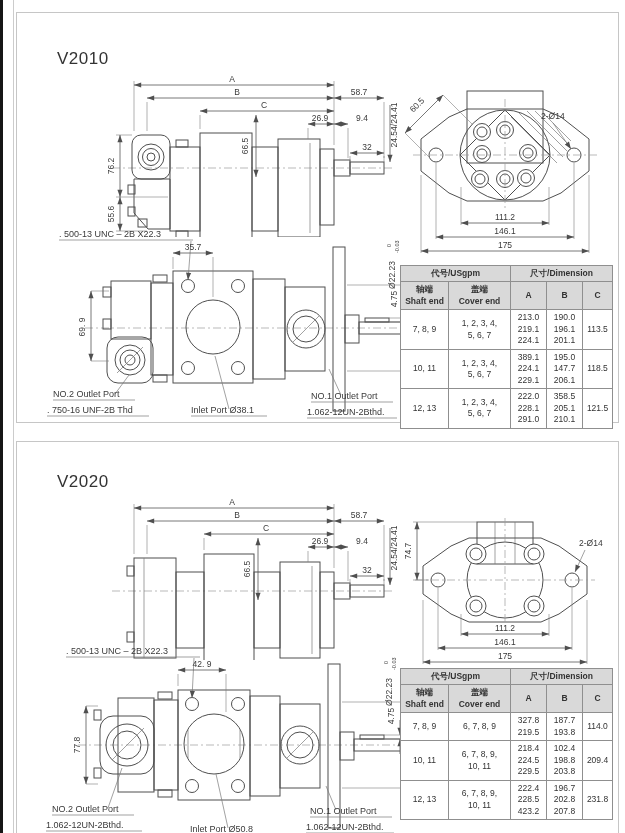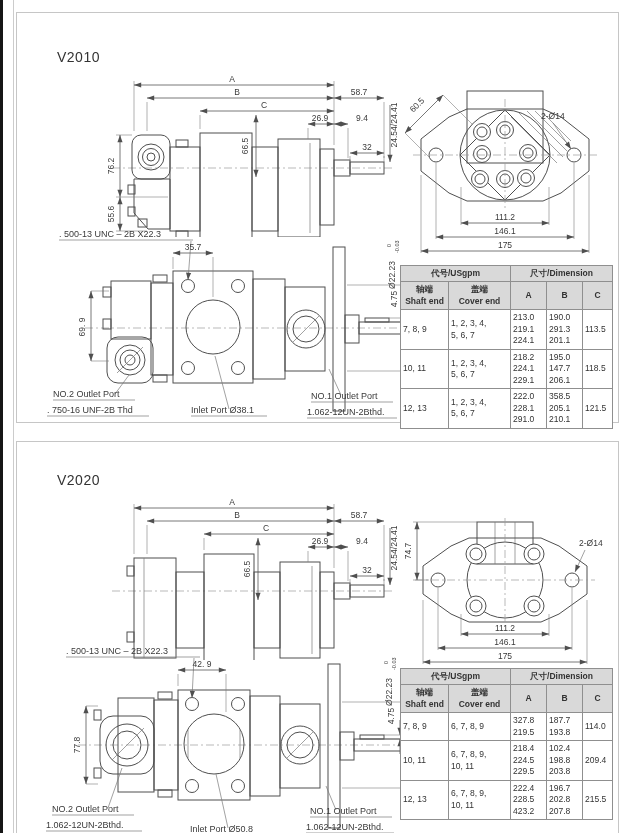--- a/index.html
+++ b/index.html
@@ -3,35 +3,35 @@
 <meta charset="utf-8">
 <style>
   html,body{margin:0;padding:0;}
   body{width:625px;height:833px;background:#ffffff;position:relative;overflow:hidden;
        font-family:"Liberation Sans",sans-serif;}
   .edge-strip{position:absolute;left:0;top:0;width:3px;height:833px;background:#161616;}
   .edge-line{position:absolute;left:13px;top:0;width:1px;height:833px;background:#cccccc;}
   .card{position:absolute;left:16px;width:601px;border:1px solid #c6c6c6;background:#ffffff;}
   #card-v2010{top:12px;height:409px;}
   #card-v2020{top:441px;height:397px;}
-  .model-title{position:absolute;left:40px;font-size:14px;color:#333333;letter-spacing:0.5px;}
+  .model-title{position:absolute;left:40px;font-size:17px;color:#333333;letter-spacing:0.5px;}
   .dwg{position:absolute;}
   
   .ln{fill:none;stroke:#4f4f4f;stroke-width:1;}
   .fw{fill:#ffffff;stroke:#4f4f4f;stroke-width:1;}
   .thin{fill:none;stroke:#7a7a7a;stroke-width:0.7;}
   .cln{fill:none;stroke:#9b9b9b;stroke-width:0.7;stroke-dasharray:8 3 2 3;}
   .dim{fill:none;stroke:#555555;stroke-width:0.8;}
   .ext{fill:none;stroke:#7d7d7d;stroke-width:0.6;}
   svg text{font-family:"Liberation Sans",sans-serif;font-size:8.5px;fill:#3a3a3a;}
   svg text.lbl{font-size:9px;}
   svg text.sm{font-size:5.5px;}
   
   .dimtable{position:absolute;border-collapse:collapse;font-size:8.5px;color:#333;
-            background:#fff;table-layout:fixed;}
+            text-align:center;background:#fff;table-layout:fixed;}
   .dimtable th,.dimtable td{border:1px solid #8f8f8f;padding:2px 2px;white-space:pre-line;line-height:1.35;}
   .dimtable thead th{background:#d9d9d9;font-weight:bold;}
 </style>
 </head>
 <body>
 
 <svg width="0" height="0" style="position:absolute" aria-hidden="true">
   <defs>
     <marker id="arw" viewBox="0 0 10 10" refX="9.5" refY="5" markerWidth="8" markerHeight="8" orient="auto-start-reverse" markerUnits="userSpaceOnUse">
       <path d="M0.5,1.8 L9.5,5 L0.5,8.2 Z" fill="#4f4f4f"></path>
@@ -259,29 +259,29 @@
     </thead>
     <tbody>
       <tr>
         <td>7, 8, 9</td>
         <td>1, 2, 3, 4,
 5, 6, 7</td>
         <td>213.0
 219.1
 224.1</td>
         <td>190.0
-291.3
+196.1
 201.1</td>
         <td>113.5</td>
       </tr>
       <tr>
         <td>10, 11</td>
         <td>1, 2, 3, 4,
 5, 6, 7</td>
-        <td>218.2
+        <td>389.1
 224.1
 229.1</td>
         <td>195.0
 147.7
 206.1</td>
         <td>118.5</td>
       </tr>
       <tr>
         <td>12, 13</td>
         <td>1, 2, 3, 4,
@@ -516,17 +516,17 @@
       <tr>
         <td>12, 13</td>
         <td>6, 7, 8, 9,
 10, 11</td>
         <td>222.4
 228.5
 423.2</td>
         <td>196.7
 202.8
 207.8</td>
-        <td>215.5</td>
+        <td>231.8</td>
       </tr>
     </tbody>
   </table>
 </section>
 
 </body></html>

